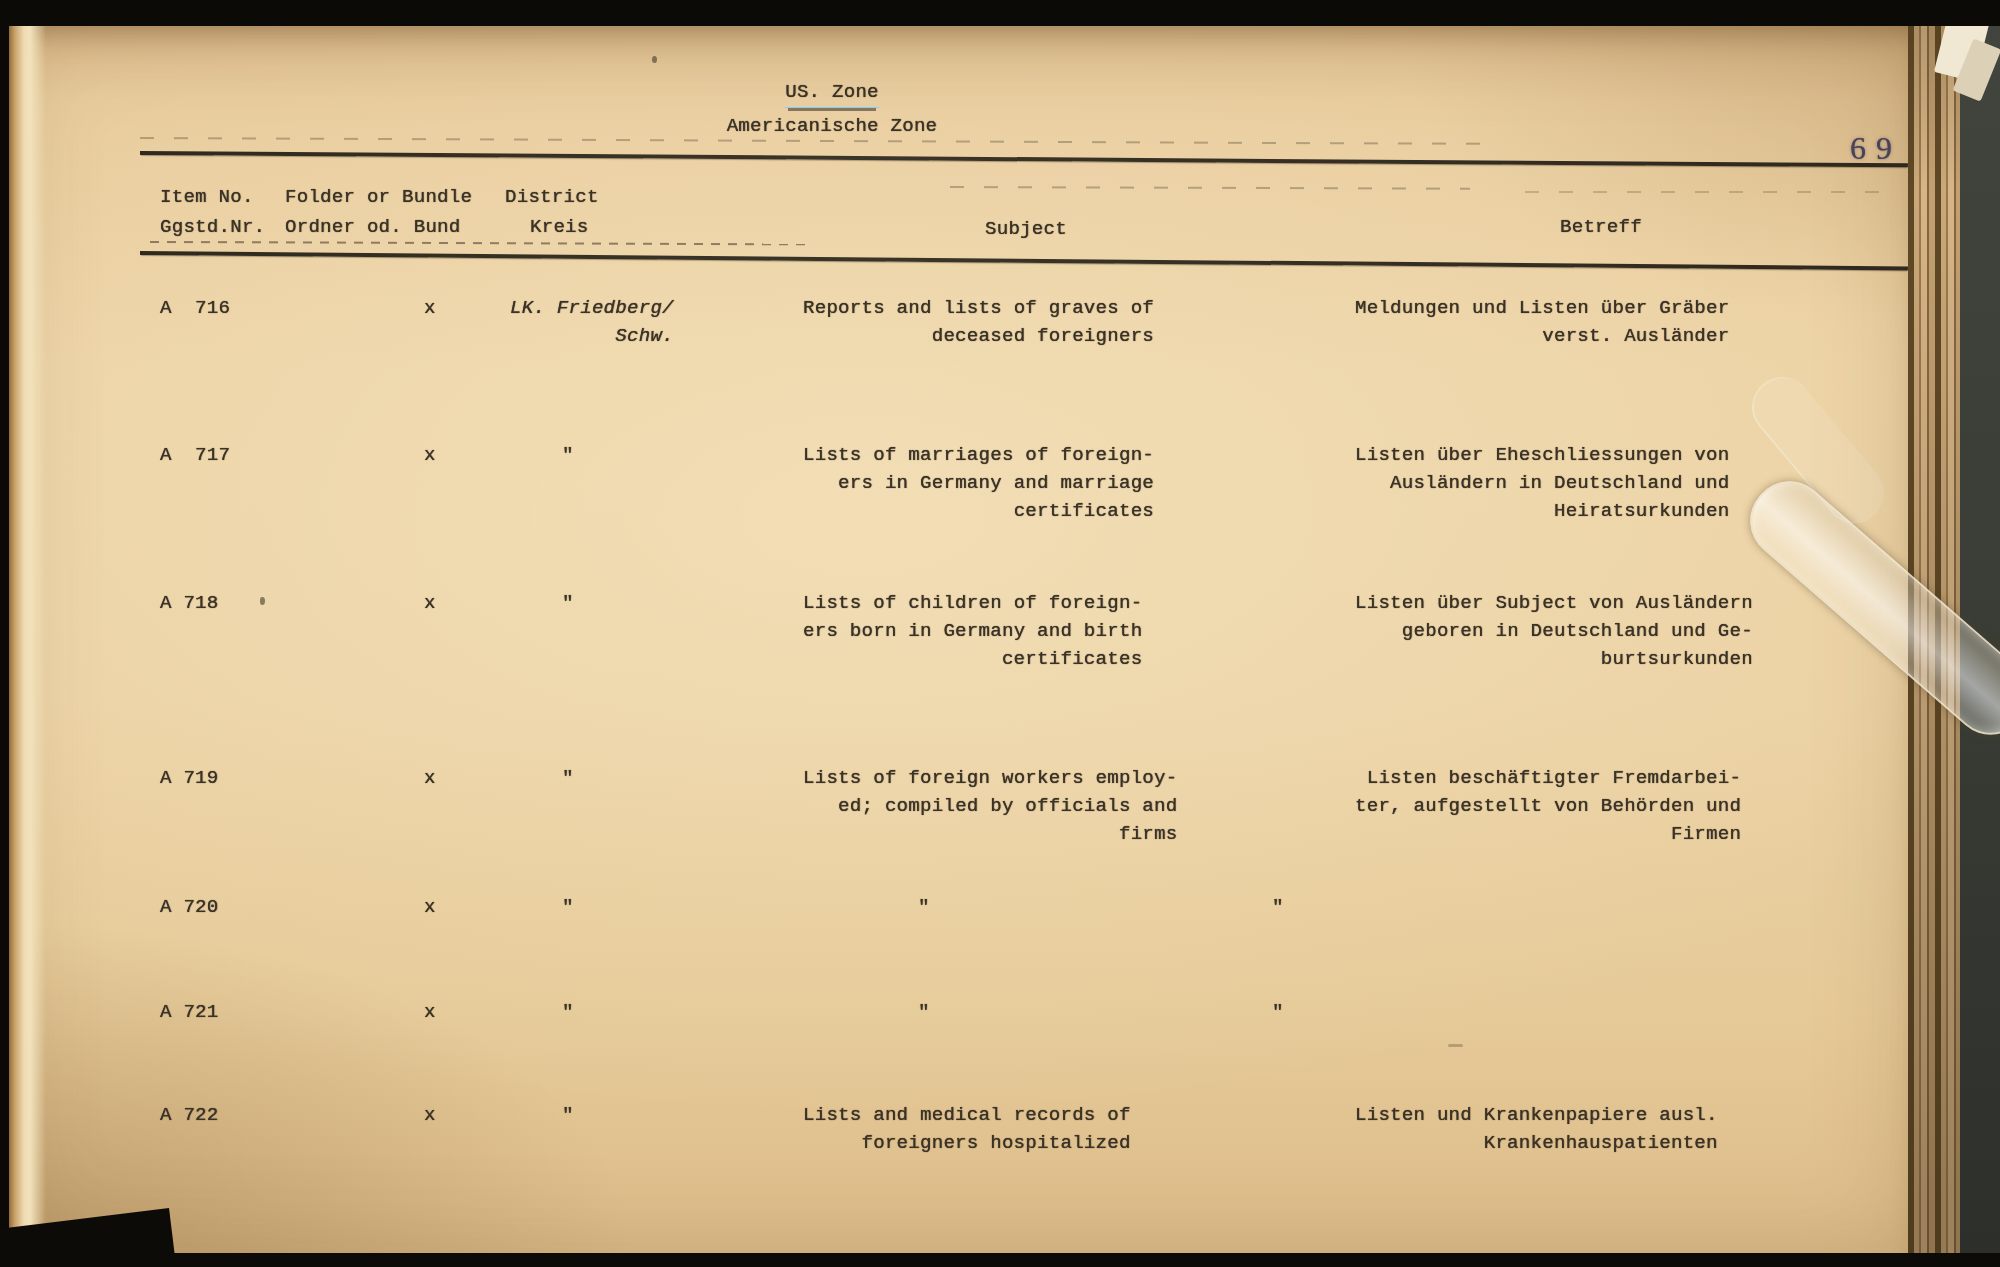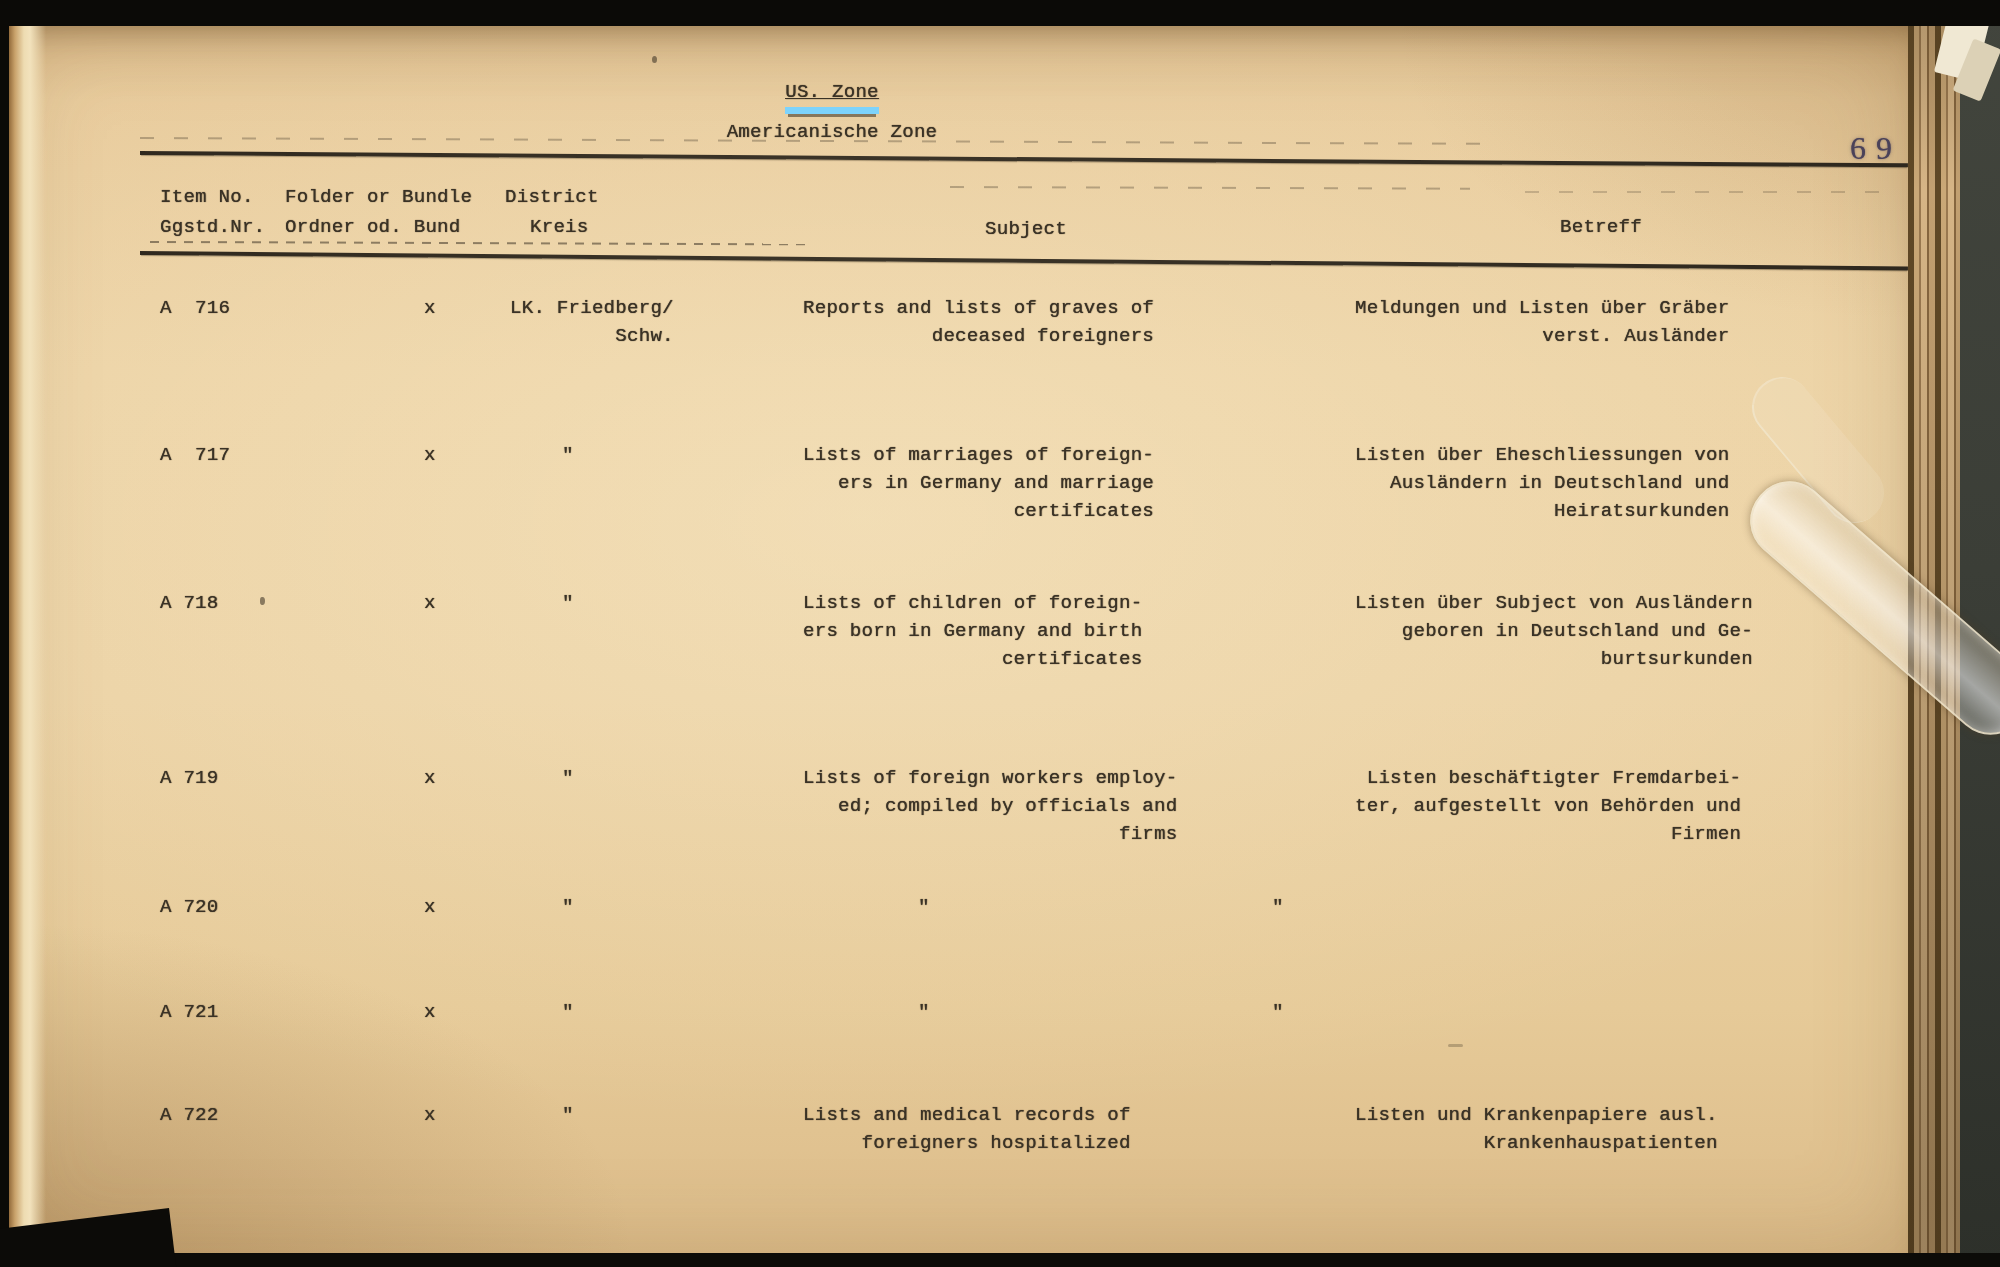--- a/index.html
+++ b/index.html
@@ -57,34 +57,34 @@
   .dotline{height:2px;background:repeating-linear-gradient(90deg, rgba(62,52,38,.55) 0 9px, rgba(62,52,38,0) 9px 17px);}
   .heavy{height:4px;background:linear-gradient(90deg,#30291f,#3b3428 40%,#2e281e);box-shadow:0 2px 1px -1px rgba(70,55,35,.35);}
   
   .tw{
     position:absolute;white-space:pre;
     font:19px/28px "Liberation Mono","DejaVu Sans Mono",monospace;
     letter-spacing:.3px;color:#3a3226;
     text-shadow:0 0 .9px rgba(52,44,30,.9), .6px .4px .7px rgba(52,44,30,.35);
   }
   .title-wrap{position:absolute;left:718px;top:78px;width:228px;text-align:center;}
-  .title-en{display:inline-block;border-bottom:7px solid #7dd3fc;padding-bottom:1px;box-shadow:0 6px 0 -3px rgba(53,46,34,.55);text-decoration:underline;}
+  .title-en{display:inline-block;border-bottom:1px solid #7dd3fc;padding-bottom:1px;box-shadow:0 6px 0 -3px rgba(53,46,34,.55);}
   .title-de{margin-top:4px;}
   .stamp{
     position:absolute;left:1850px;top:86px;
     font:32px/34px "Liberation Serif","DejaVu Serif",serif;
     letter-spacing:10px;color:#4a4259;
     text-shadow:0 0 1.2px rgba(74,66,89,.85), 0 0 4px rgba(74,66,89,.3);
     margin-top:45px;
   }
   
   .row{position:absolute;left:0;width:2000px;}
   .c-item{left:160px;}
   .c-x{left:424px;}
-  .c-d{left:510px;}
+  .c-d{left:510px;font-style:italic;}
   .c-dd{left:562px;}
   .c-s{left:803px;}
   .c-sd{left:918px;}
   .c-b{left:1355px;}
   .c-bd{left:1272px;}
   .cell{position:absolute;top:0;text-align:right;}
   
   .speck{position:absolute;background:rgba(55,46,32,.55);border-radius:50%;}
 </style>
 </head>

